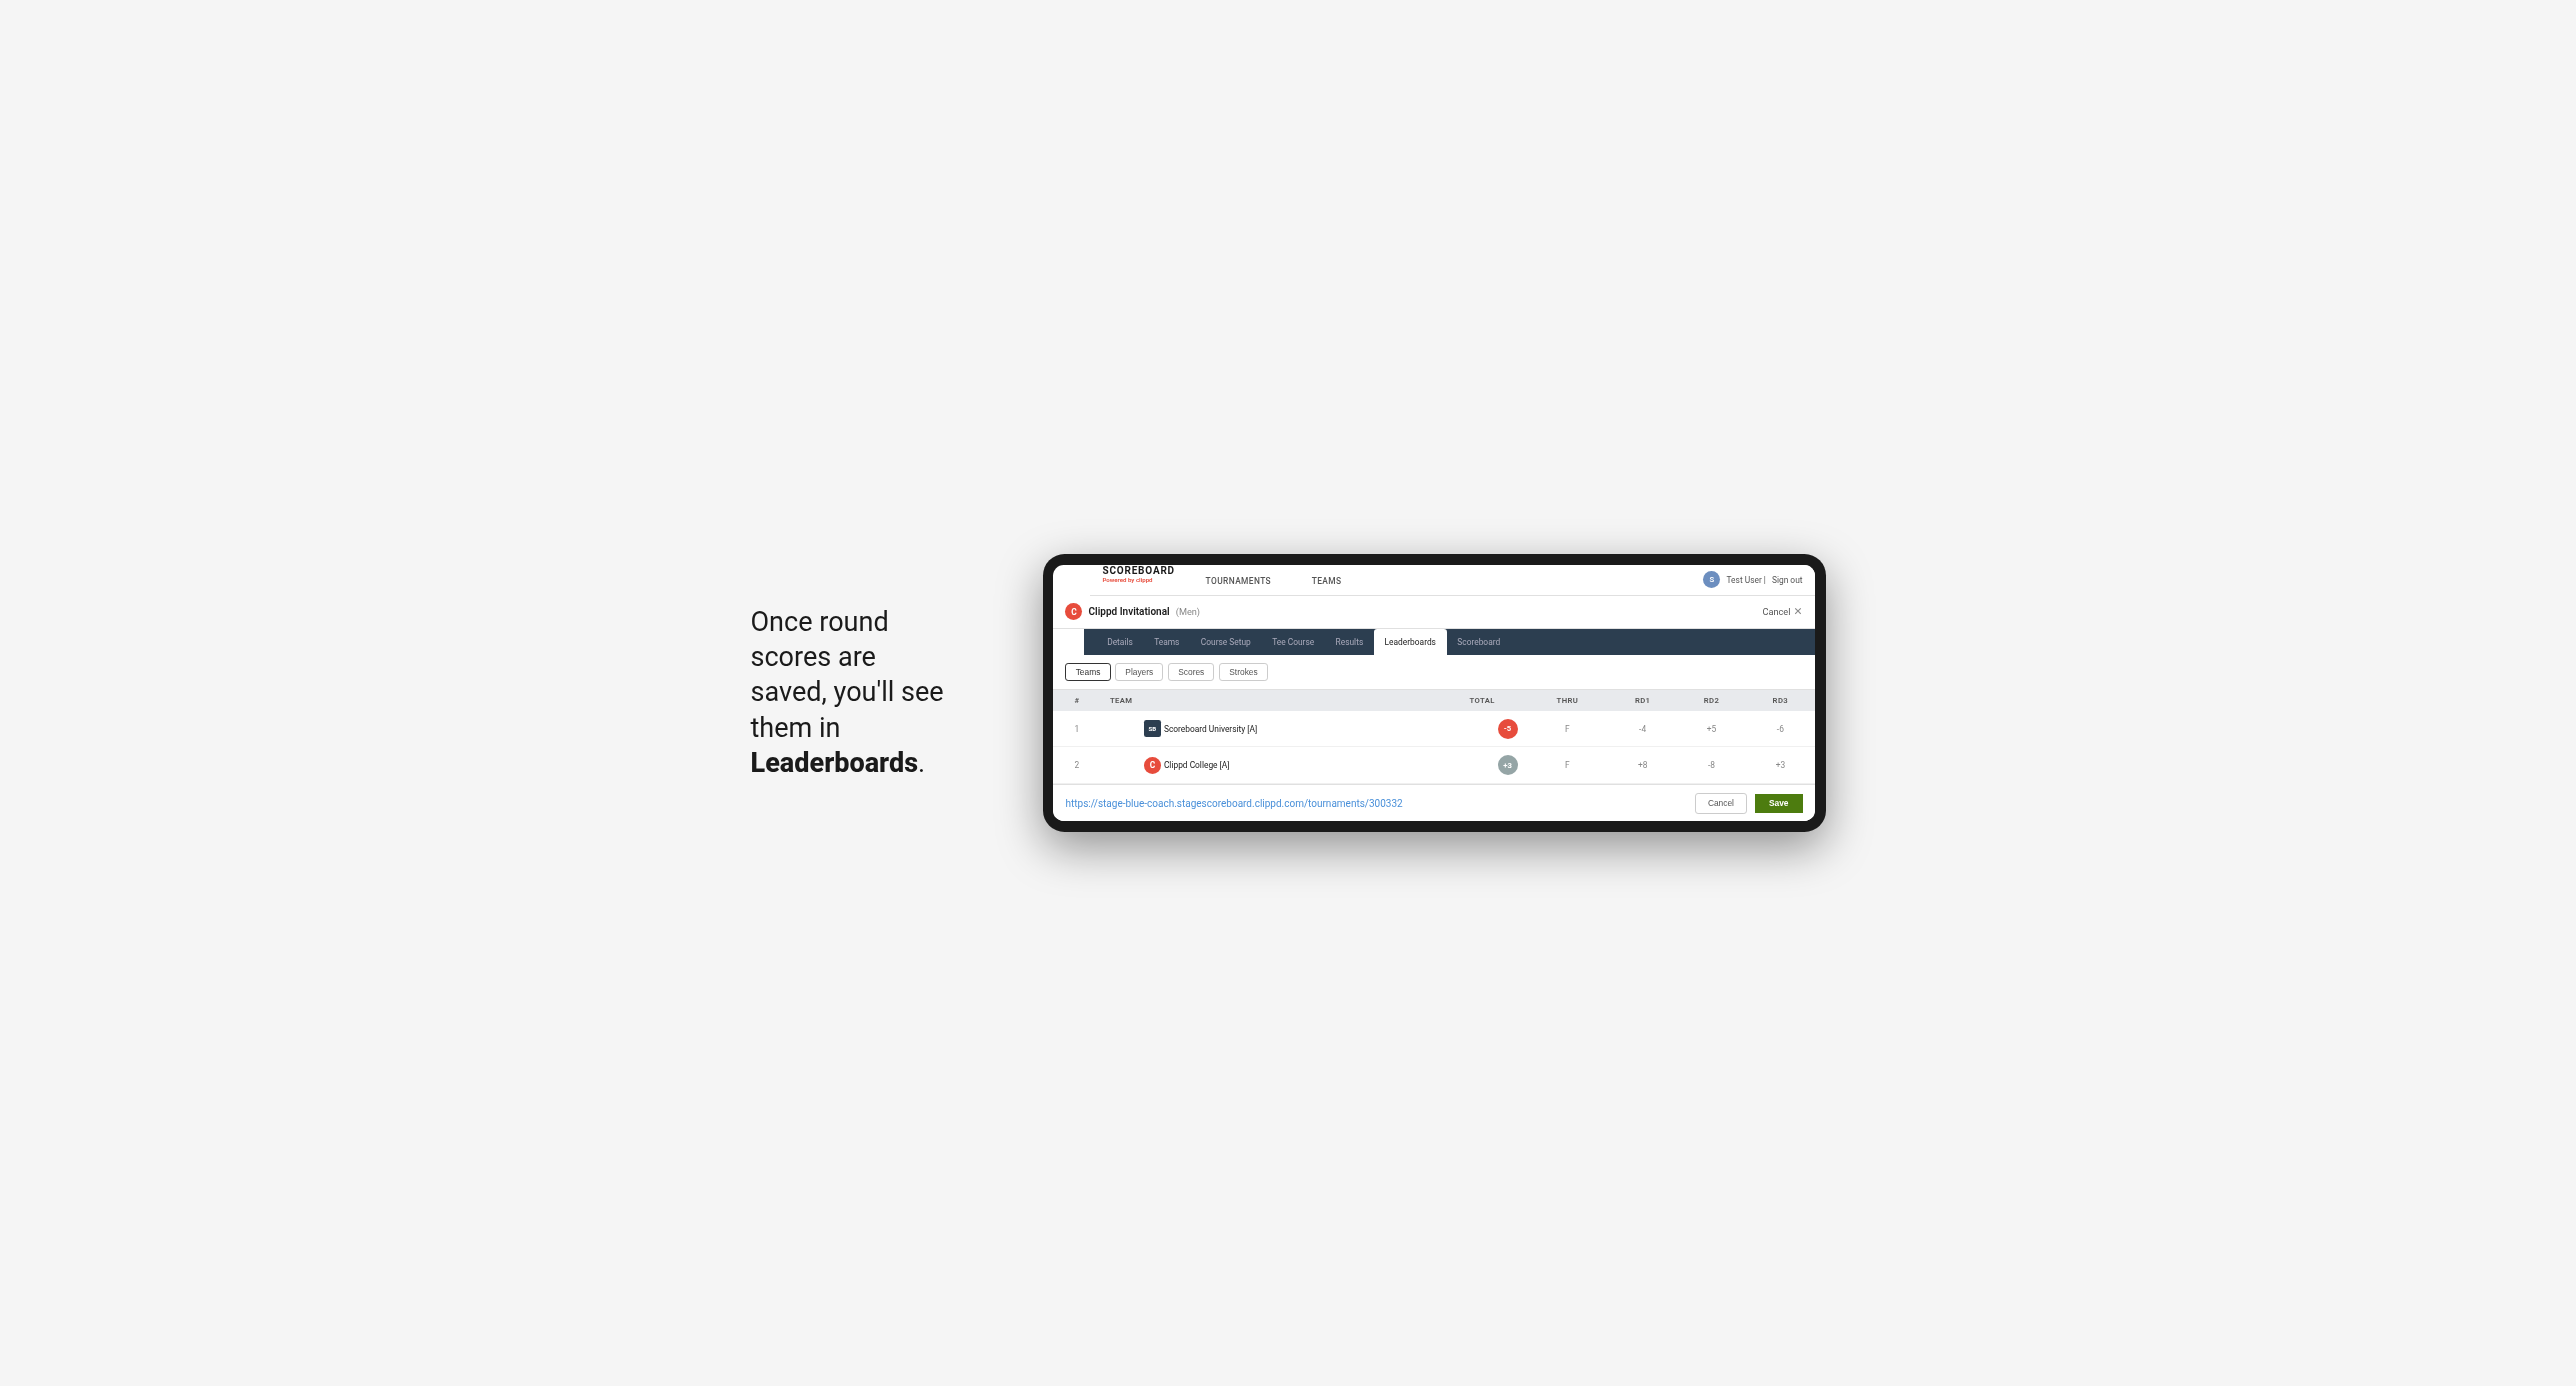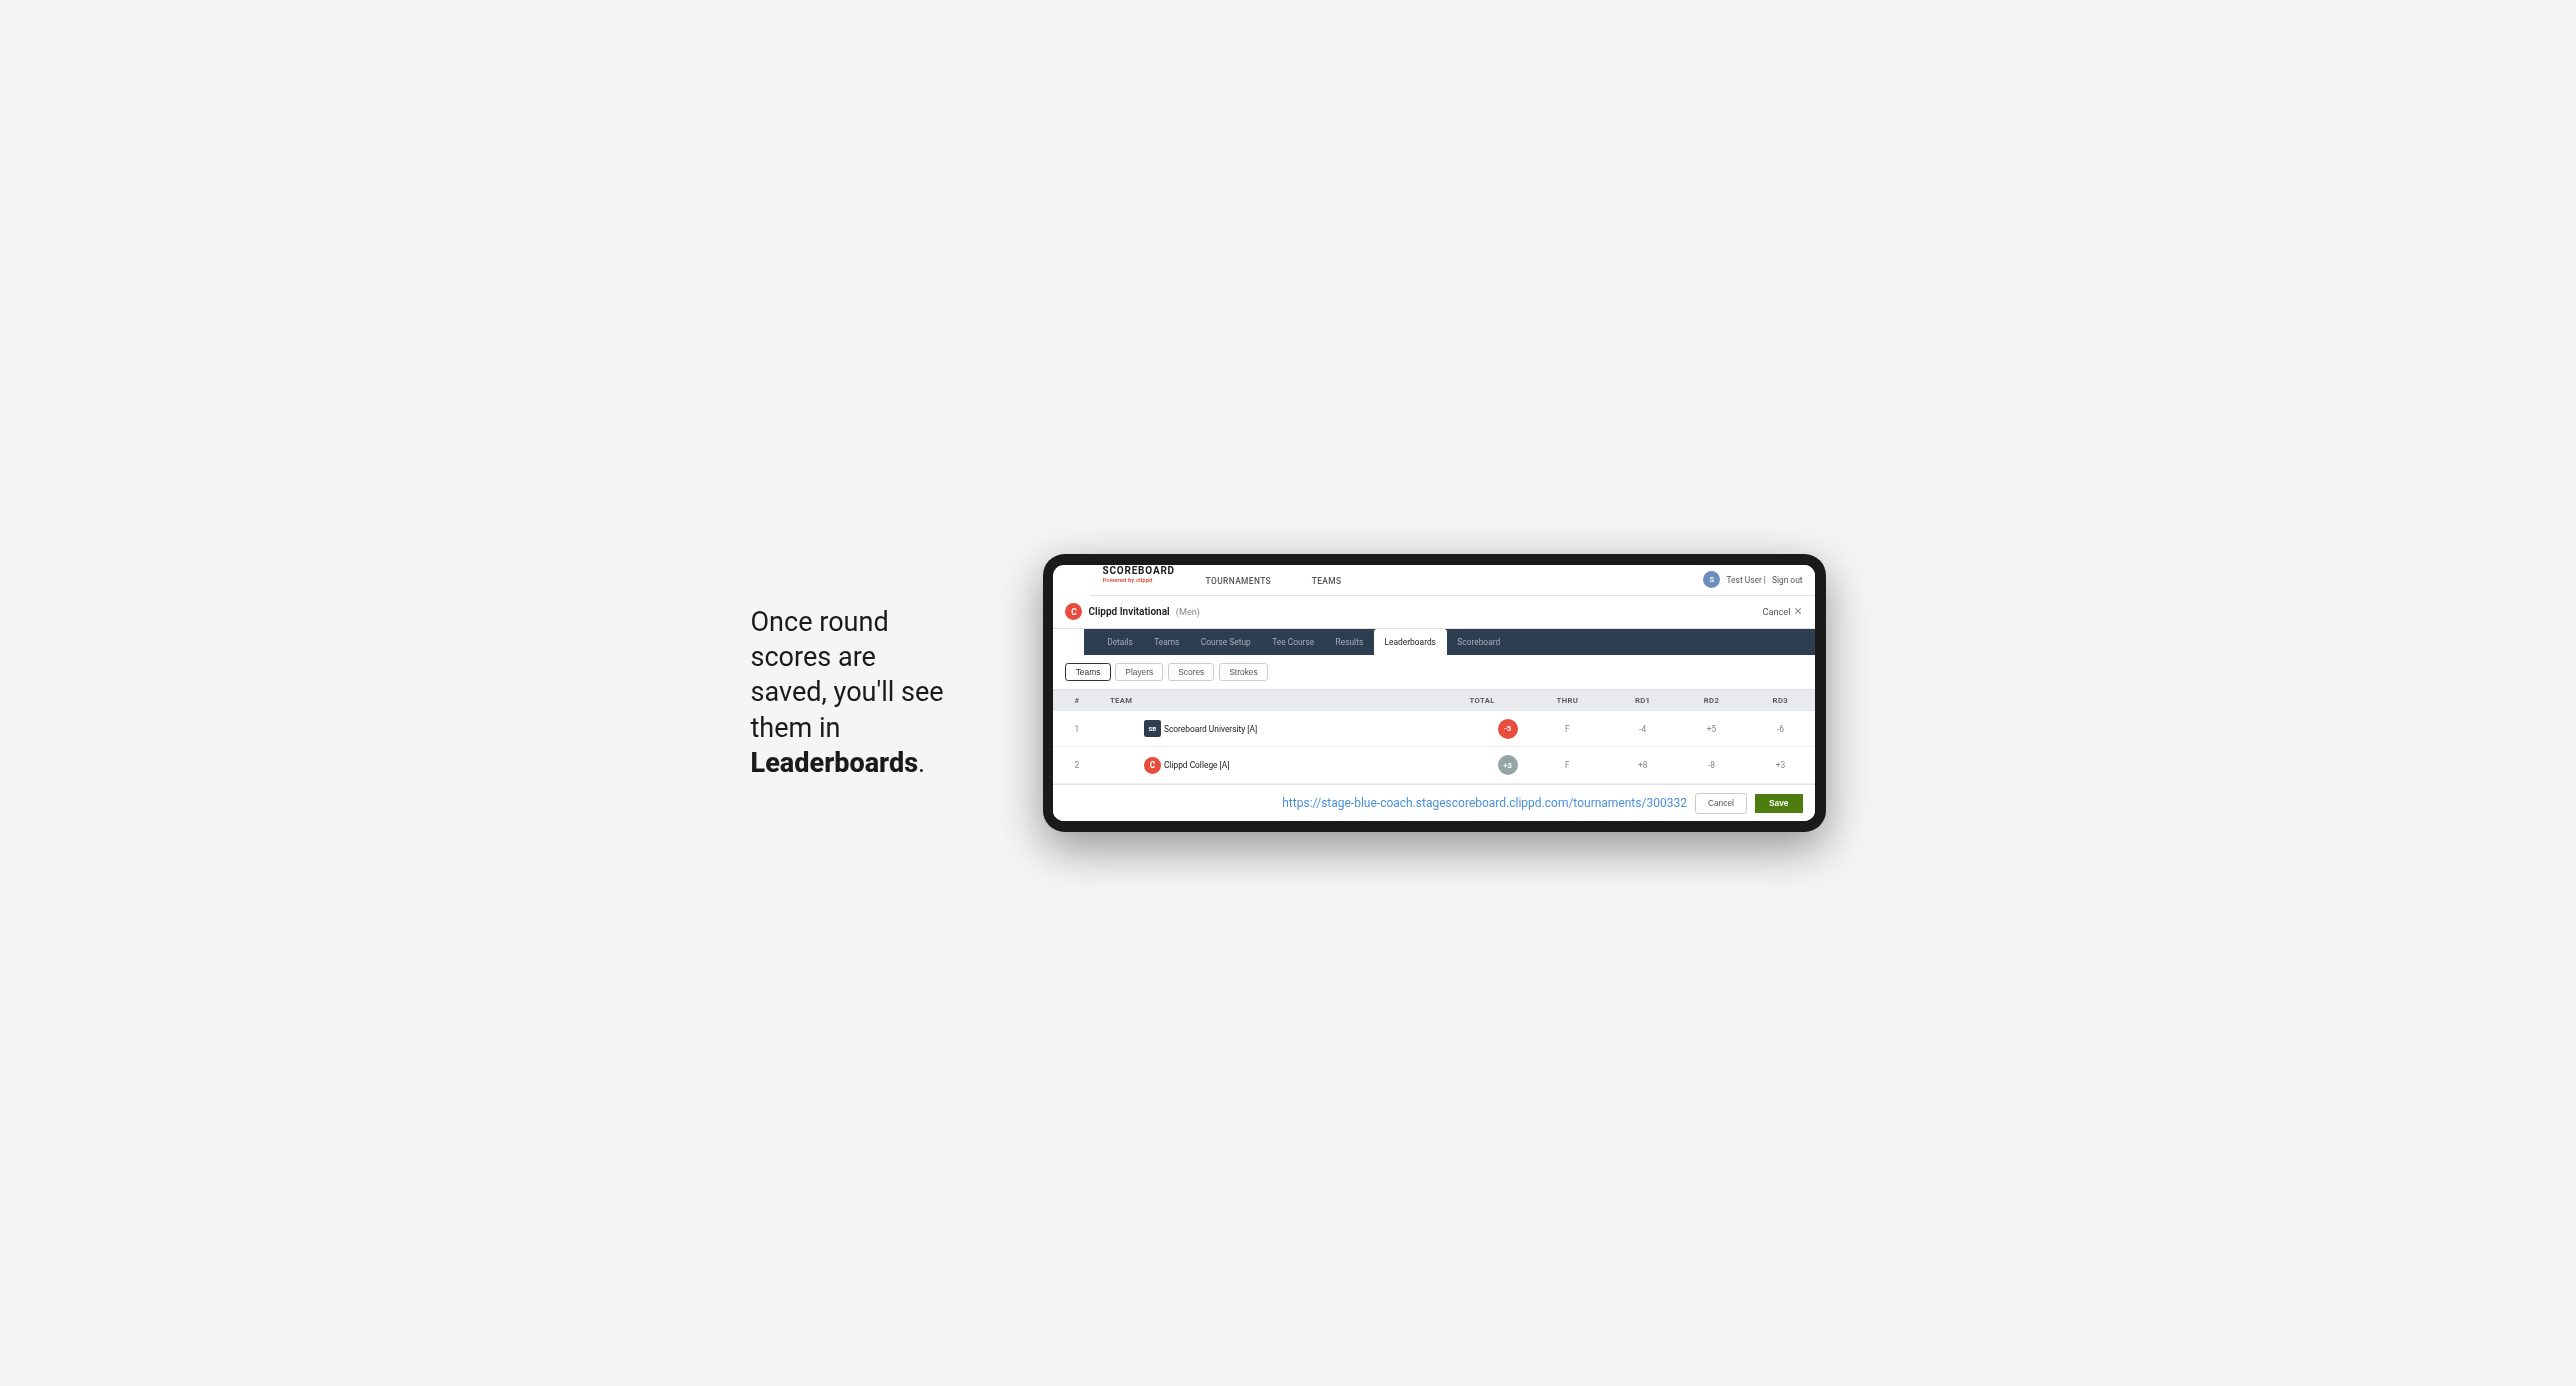--- a/index.html
+++ b/index.html
@@ -300,23 +300,22 @@
       background: #fff;
       border-top: 0.8px solid #e0e0e0;
       padding: 7.7px 12.3px;
       display: flex;
       align-items: center;
       justify-content: flex-end;
       gap: 7.7px;
     }
     .footer-url {
       flex: 1;
-      font-size: 12px;
+      font-size: 10px;
       color: #4a90d9;
-      text-align: right;
     }
     .cancel-btn-footer {
       padding: 4.6px 12.3px;
       font-size: 8.4px;
       border: 0.8px solid #ccc;
       border-radius: 3.1px;
       background: #fff;
       color: #555;
       cursor: pointer;
     }

